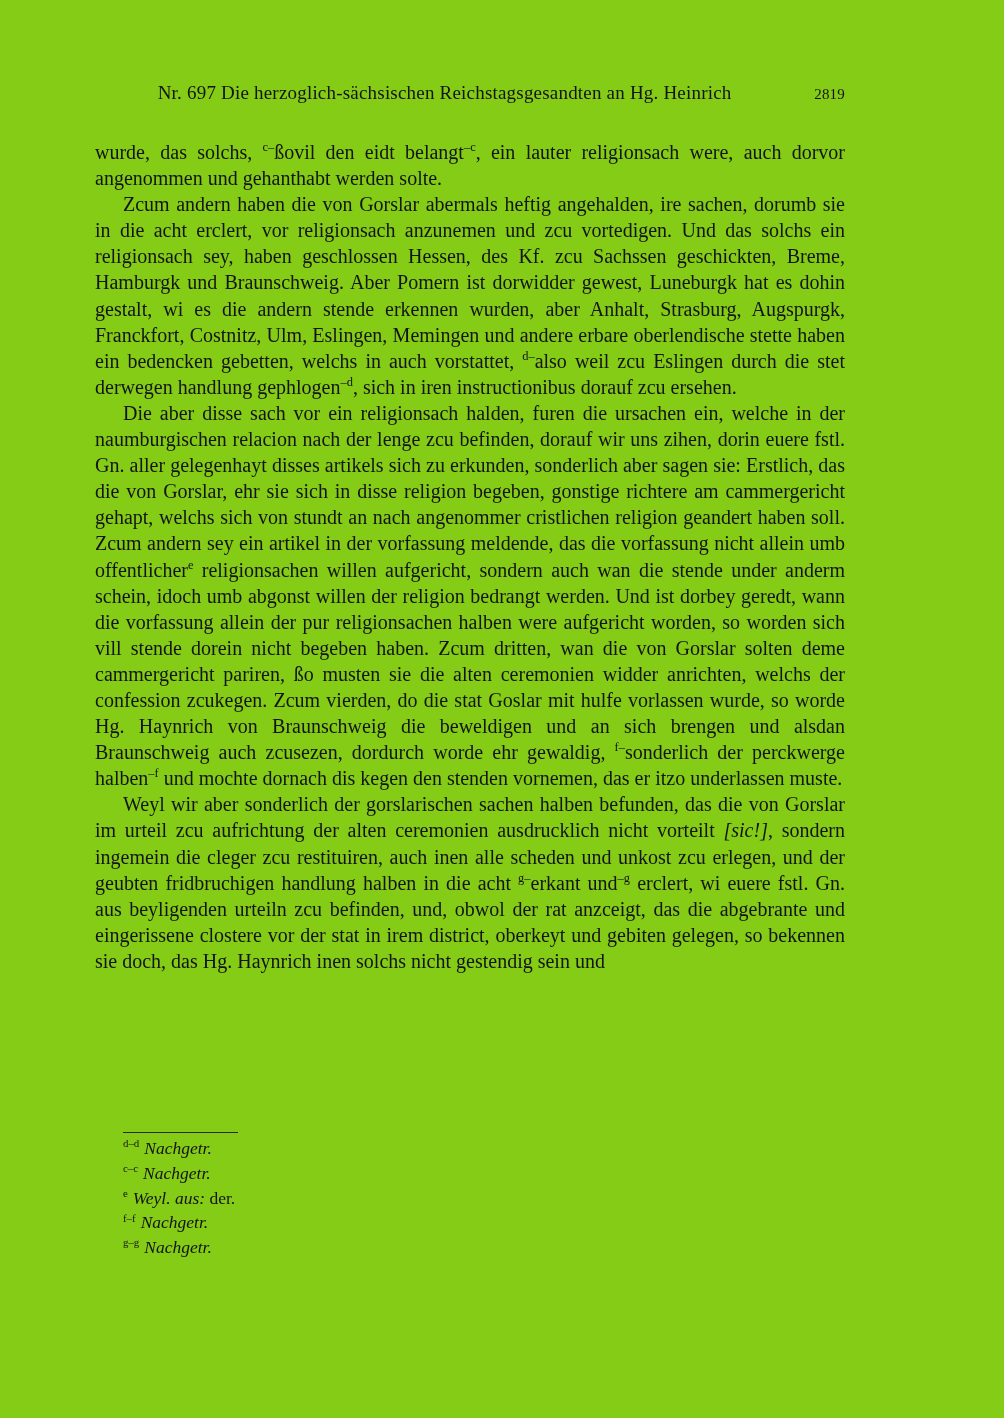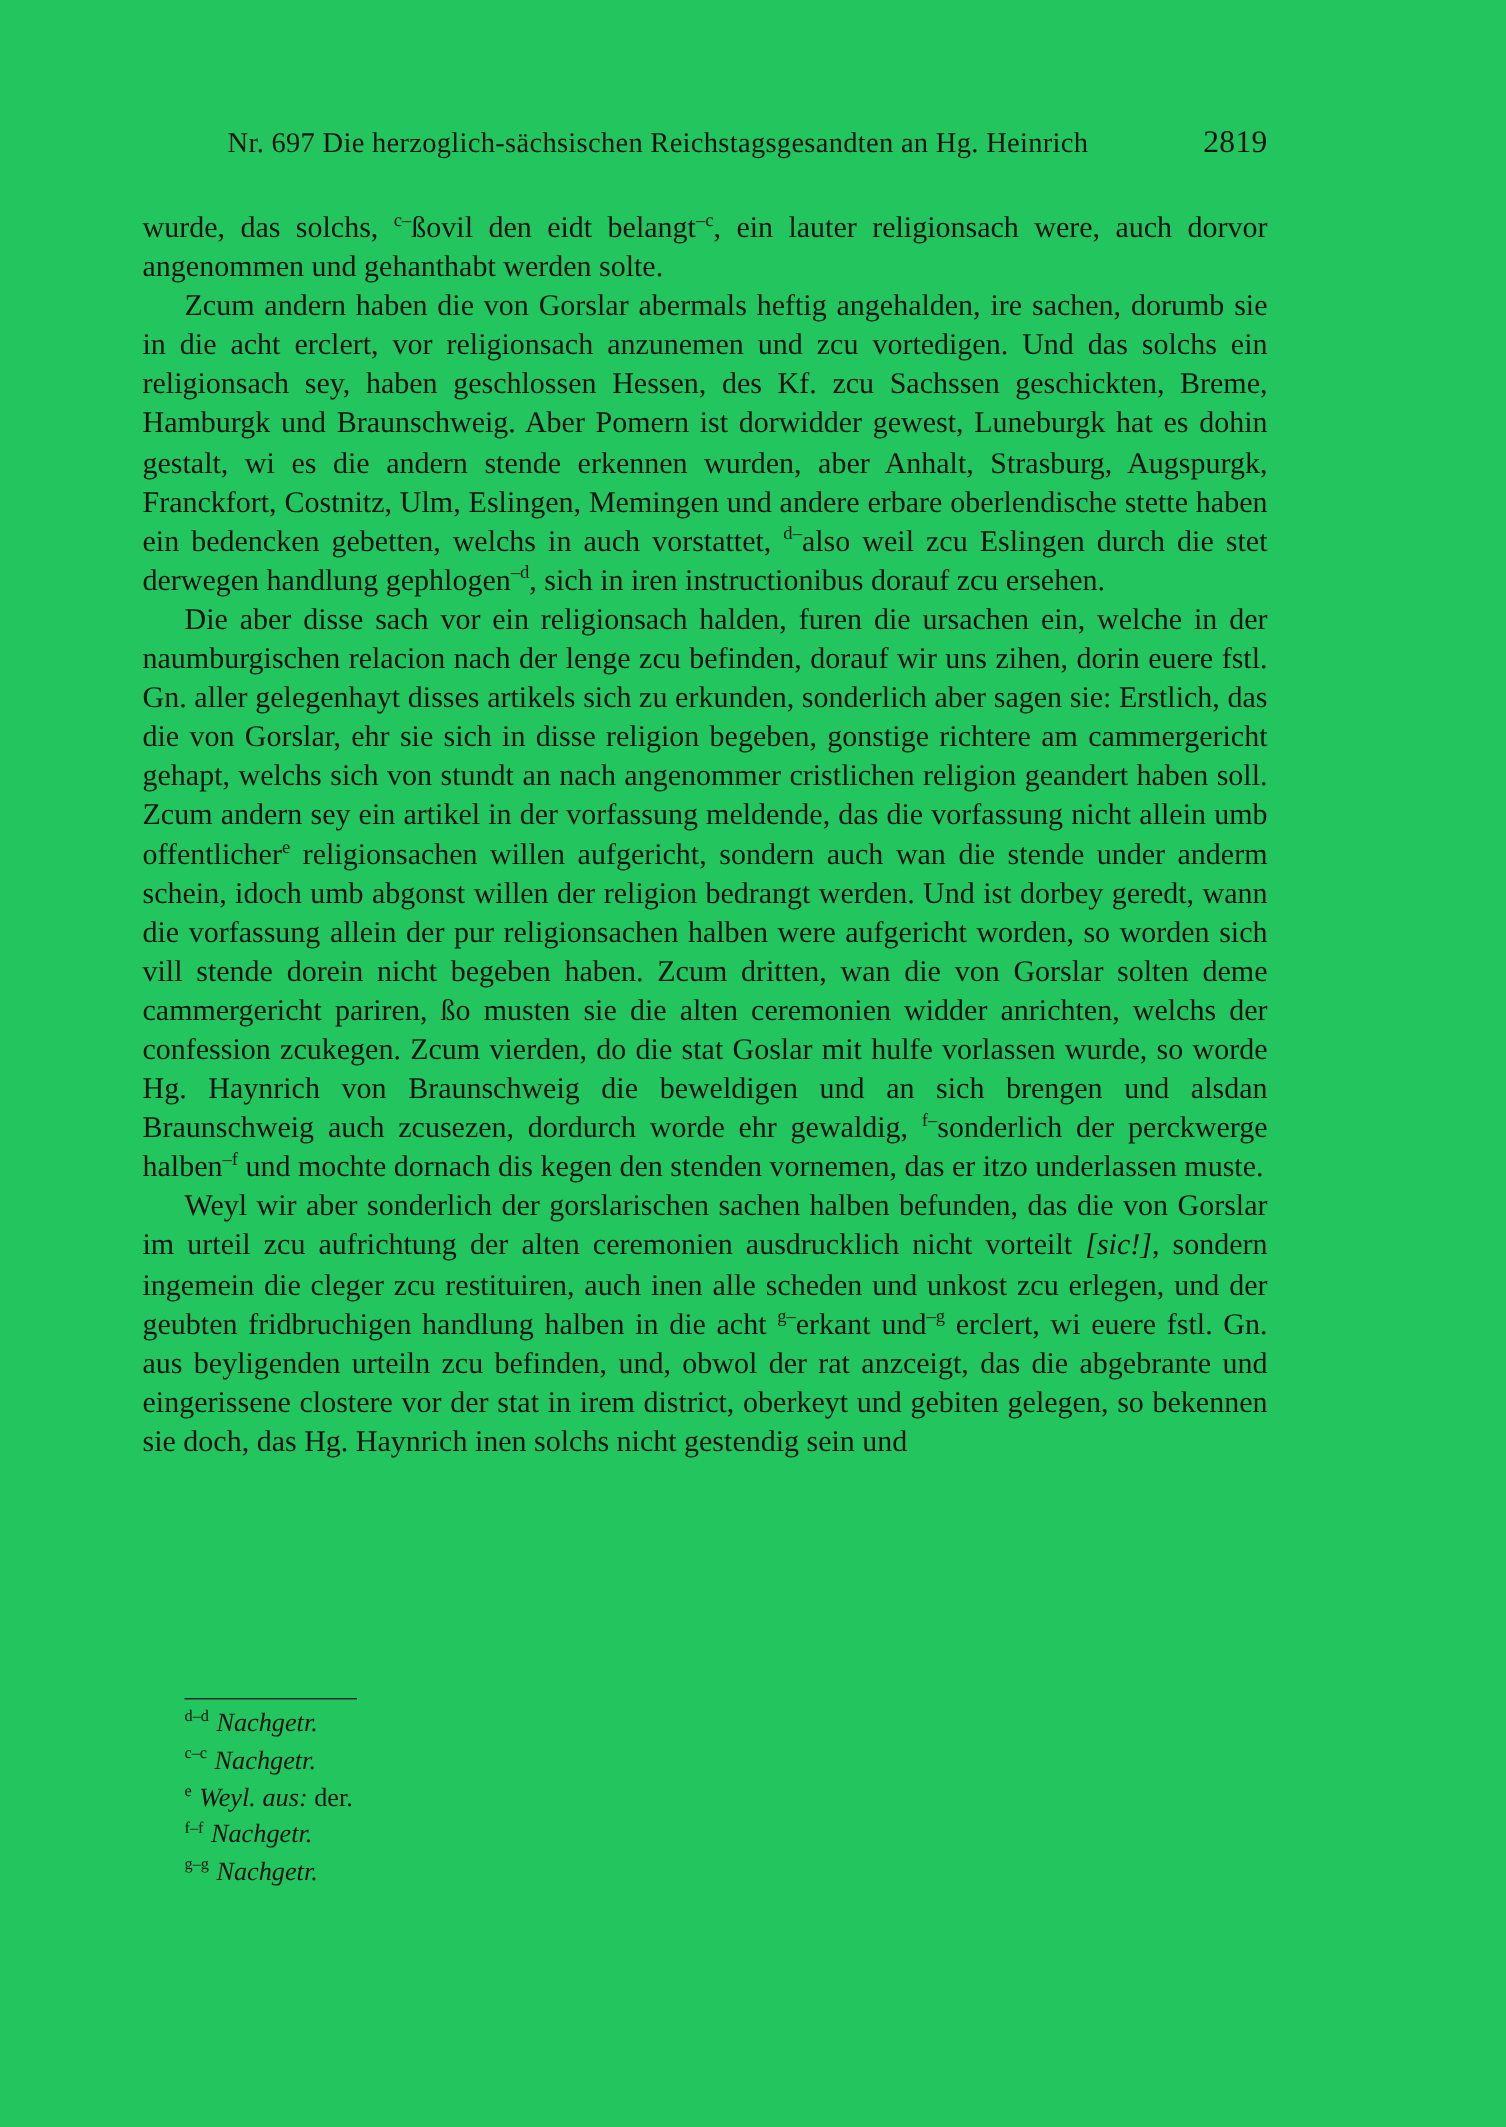--- a/index.html
+++ b/index.html
@@ -5,34 +5,34 @@
   * { margin: 0; padding: 0; box-sizing: border-box; }
   html, body { background: #ffffff; }
   body {
     width: 1004px;
     height: 1418px;
     position: relative;
     font-family: "Liberation Serif", "DejaVu Serif", serif;
     color: #141414;
     overflow: hidden;
   }
-  .page { position: absolute; inset: 0; background: #22c55e; }
+  .page { position: absolute; inset: 0; background: #84cc16; }
 
   .page-header {
     position: absolute;
     top: 82px;
     left: 95px;
     width: 750px;
     display: flex;
     align-items: baseline;
     font-size: 19px;
     letter-spacing: 0.2px;
   }
   .header-title { flex: 1; text-align: center; }
-  .page-number { font-size: 21px; margin-left: 20px; }
+  .page-number { font-size: 15px; margin-left: 20px; }
 
   .text-block {
     position: absolute;
     top: 119px;
     left: 95px;
     width: 750px;
     font-size: 20px;
     line-height: 26.1px;
     text-align: justify;
     margin-top: 20px;

